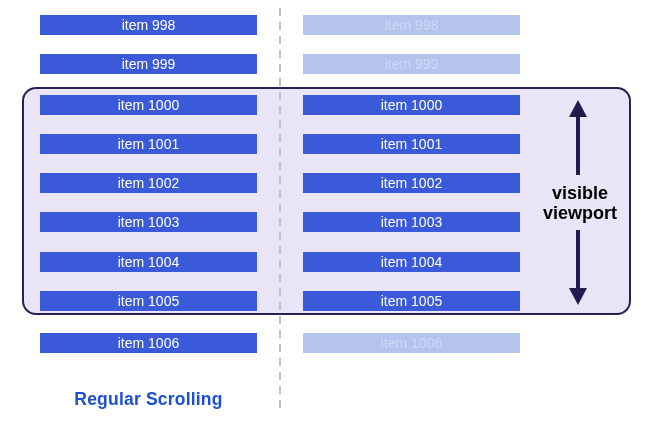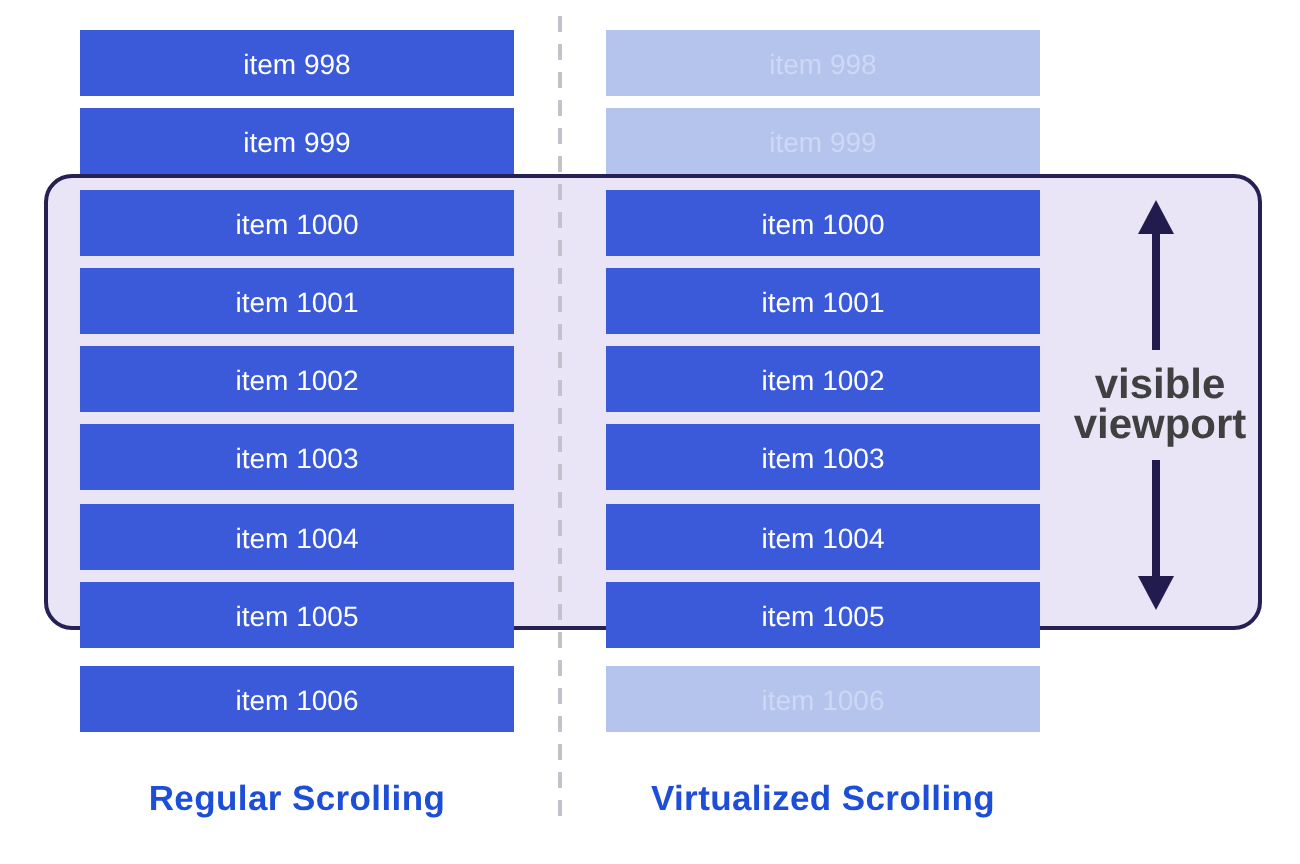--- a/index.html
+++ b/index.html
@@ -39,35 +39,35 @@
     border: 2px solid #262054;
     border-radius: 14px;
     box-sizing: border-box;
   }
   .viewport-label {
     position: absolute;
     left: 530px;
     top: 183px;
     width: 100px;
     text-align: center;
-    font-size: 21px;
+    font-size: 18px;
     font-weight: 700;
     line-height: 20px;
-    color: #404040;
+    color: #000000;
   }
   .viewport-arrows {
     position: absolute;
     left: 558px;
     top: 98px;
   }
   
   .item-box {
     position: absolute;
     width: 217px;
-    height: 33px;
+    height: 20px;
     display: flex;
     align-items: center;
     justify-content: center;
     font-size: 14px;
   }
   .item-box.solid {
     background: #3a5ad9;
     color: #ffffff;
   }
   .item-box.faded {
@@ -130,15 +130,14 @@
     </g>
     <g>
       <rect x="18" y="132" width="4" height="61" fill="#221c4e"></rect>
       <polygon points="20,207 11,190 29,190" fill="#221c4e"></polygon>
     </g>
   </svg>
 
   <div class="viewport-label">visible viewport</div>
 
   <div class="col-label left">Regular Scrolling</div>
-  <div class="col-label right">Virtualized Scrolling</div>
 
 </div>
 
 </body></html>

